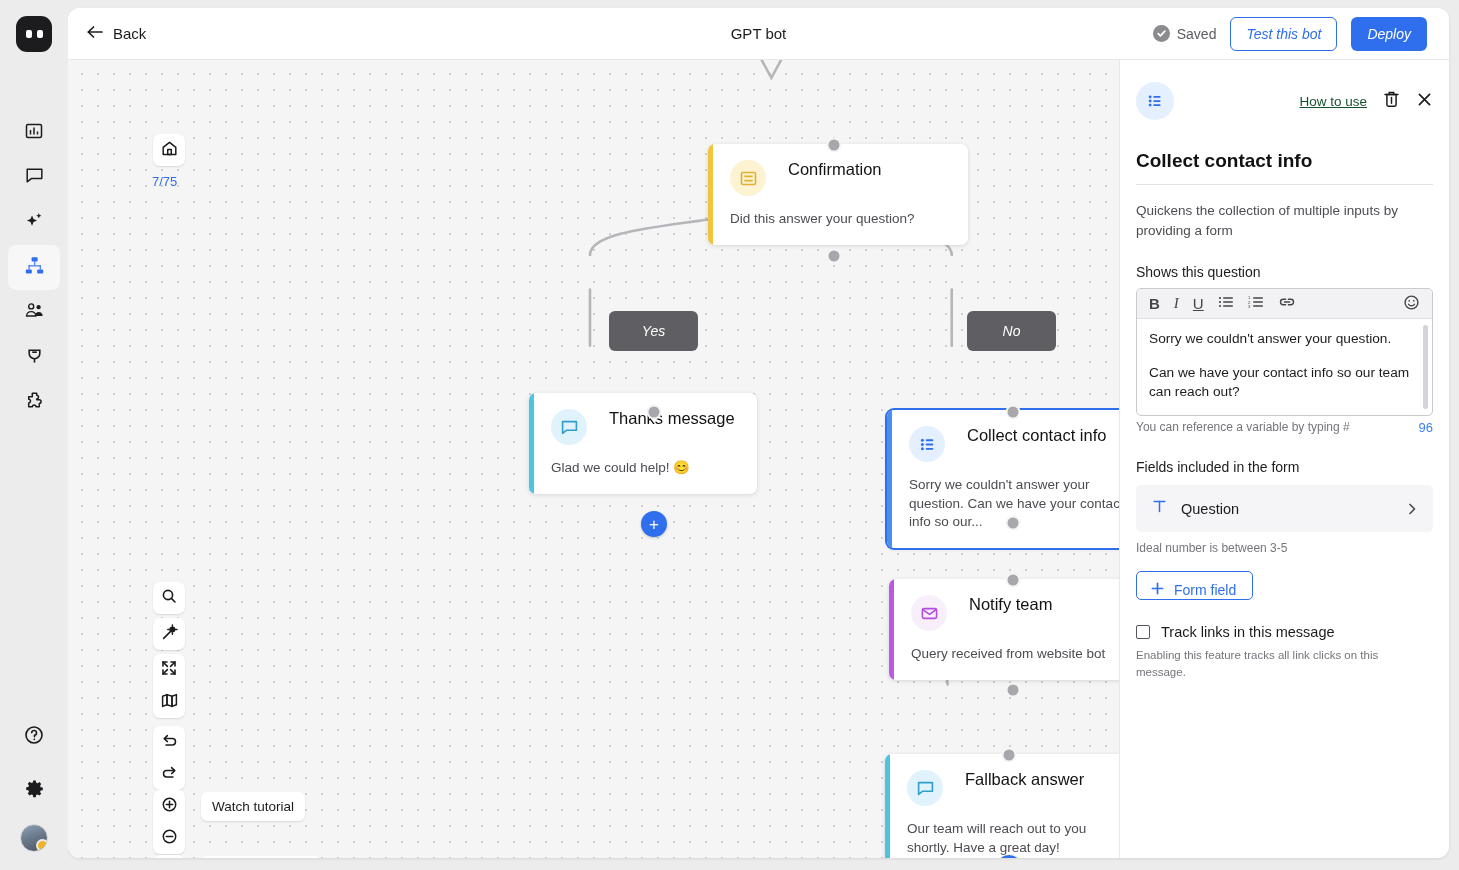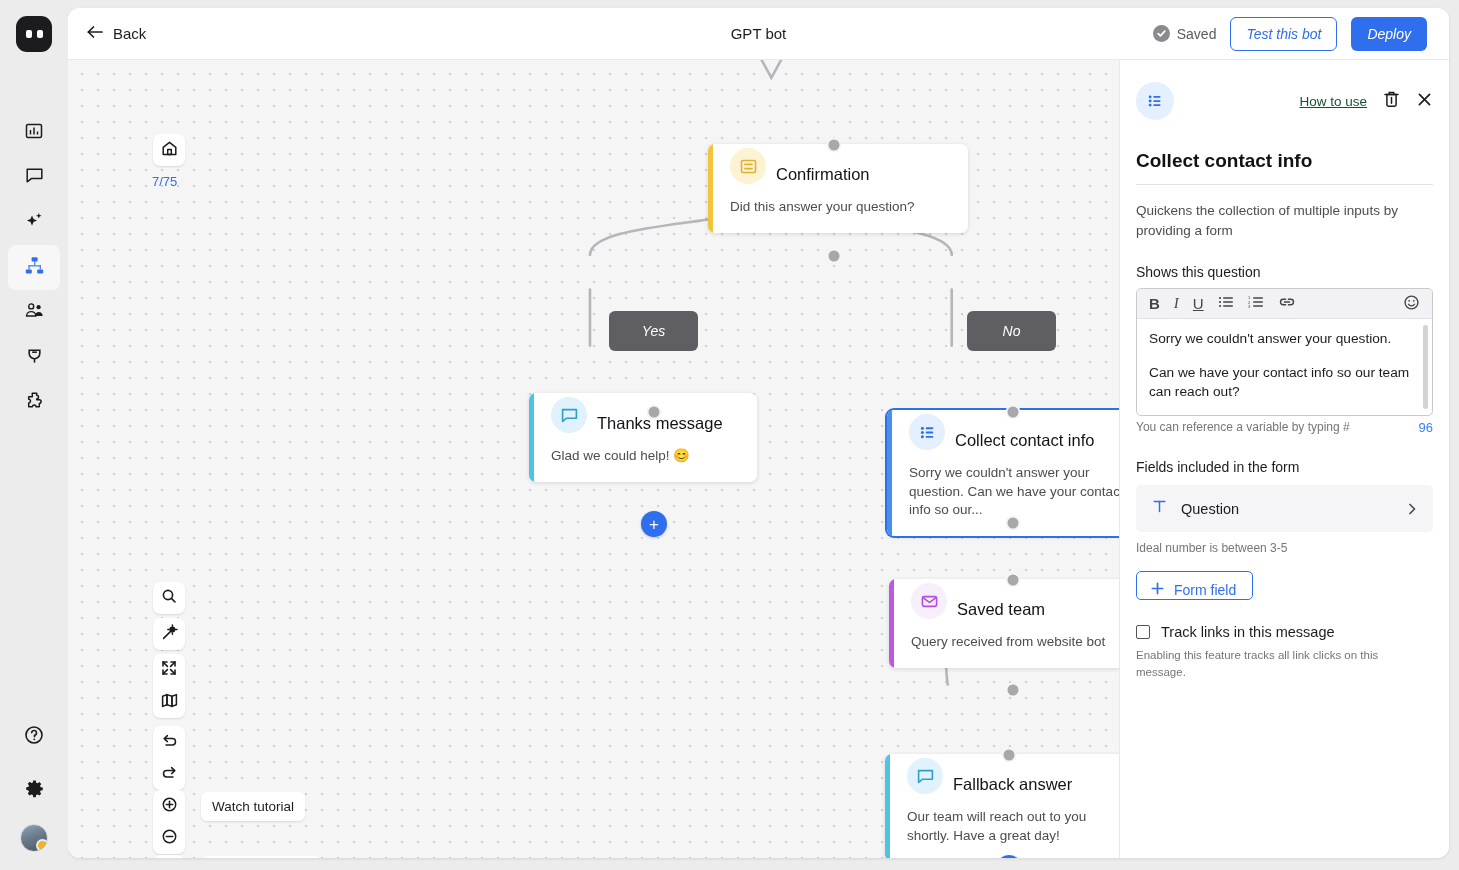--- a/index.html
+++ b/index.html
@@ -158,21 +158,21 @@
   }
 
   
   .node {
     position: absolute; z-index: 2;
     background: #fff; border-radius: 7px;
     box-shadow: 0 1px 4px rgba(0,0,0,.13);
     overflow: hidden; cursor: pointer;
   }
   .node .accent { position: absolute; left: 0; top: 0; bottom: 0; width: 5px; }
-  .node-head { display: flex; align-items: flex-end; gap: 10px; padding: 4px 16px 0 22px; }
+  .node-head { display: flex; align-items: flex-start; gap: 22px; padding: 16px 16px 0 22px; }
   .node-ico {
     width: 36px; height: 36px; border-radius: 50%;
     display: flex; align-items: center; justify-content: center;
     flex: 0 0 36px;
   }
   .node-title { font-size: 16.5px; color: #131316; }
   .node-body {
     padding: 14px 18px 16px 22px;
     font-size: 13.5px; color: #4c4c52; line-height: 1.38;
   }
@@ -495,21 +495,21 @@
 
         <div class="node" style="left:821px; top:519px; width:258px;">
           <div class="accent" style="background:#bb5ae0"></div>
           <div class="node-head">
             <div class="node-ico" style="background:#f7f0fb">
               <svg width="21" height="21" viewBox="0 0 21 21" fill="none" stroke="#b44de0" stroke-width="1.6" stroke-linejoin="round">
                 <rect x="3.4" y="5.6" width="14.2" height="9.8" rx="1.6"></rect>
                 <polyline points="3.9,6.6 10.5,11.4 17.1,6.6"></polyline>
               </svg>
             </div>
-            <div class="node-title">Saved team</div>
+            <div class="node-title">Notify team</div>
           </div>
           <div class="node-body">Query received from website bot</div>
         </div>
         <div class="port" style="left:945px; top:520px;"></div>
         <div class="port" style="left:945px; top:630px;"></div>
 
         <div class="node" style="left:817px; top:694px; width:258px;">
           <div class="accent" style="background:#4dc4e0"></div>
           <div class="node-head">
             <div class="node-ico" style="background:#e0f2fb">

